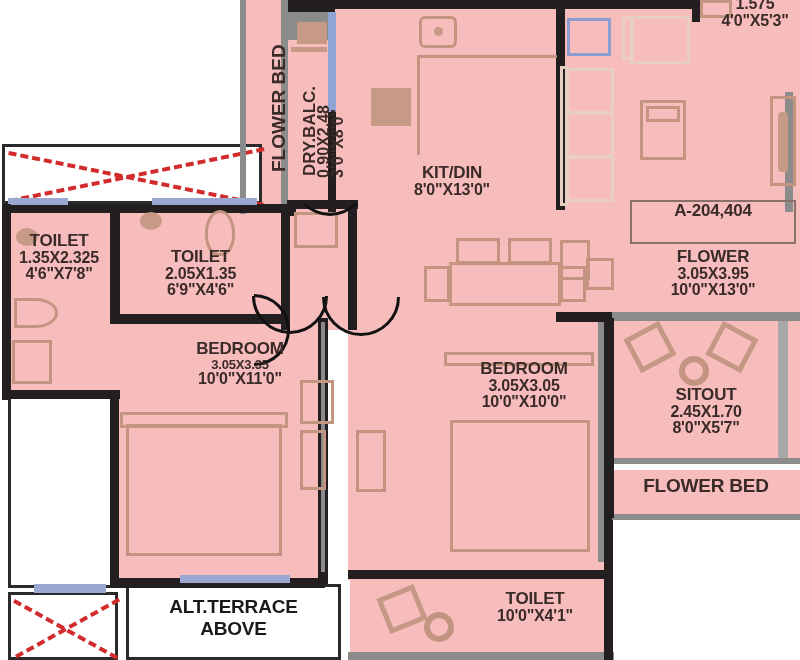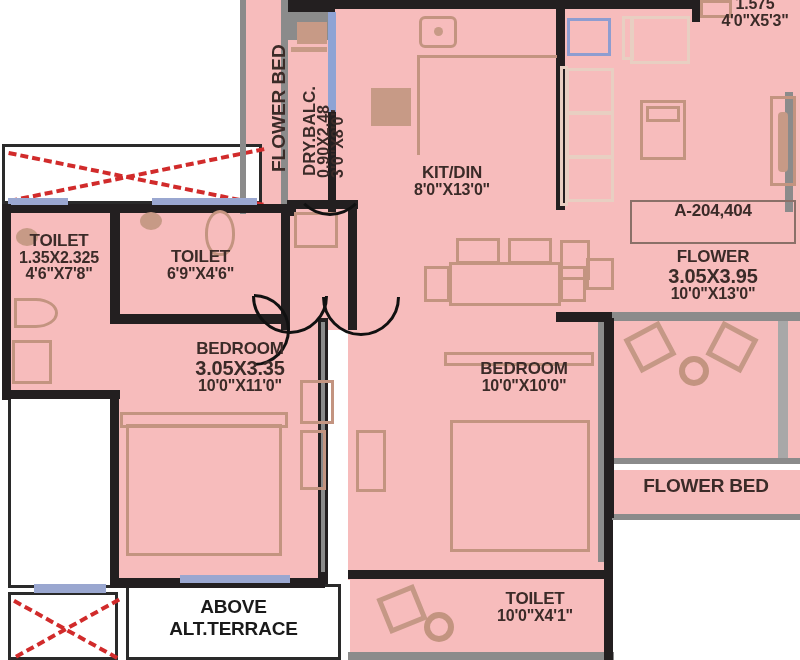--- a/index.html
+++ b/index.html
@@ -216,58 +216,65 @@
   </div>
 
   <div class="lbl" style="left:0px;top:232px;width:118px;font-size:17px;">
     <span class="l">TOILET</span>
     <span class="l" style="font-size:16px;">1.35X2.325</span>
     <span class="l" style="font-size:16px;">4'6"X7'8"</span>
   </div>
 
   <div class="lbl" style="left:118px;top:248px;width:165px;font-size:17px;">
     <span class="l">TOILET</span>
+    <span class="l" style="font-size:16px;">2.05X1.35</span>
     <span class="l" style="font-size:16px;">6'9"X4'6"</span>
   </div>
 
   <div class="lbl" style="left:362px;top:164px;width:180px;font-size:17px;">
     <span class="l">KIT/DIN</span>
     <span class="l" style="font-size:16px;">8'0"X13'0"</span>
   </div>
 
   <div class="lbl" style="left:630px;top:248px;width:166px;font-size:17px;">
     <span class="l">FLOWER</span>
-    <span class="l" style="font-size:20px;">3.05X3.95</span>
+    <span class="l" style="font-size:16px;">3.05X3.95</span>
     <span class="l" style="font-size:16px;">10'0"X13'0"</span>
   </div>
 
   <div class="lbl" style="left:142px;top:340px;width:196px;font-size:17px;">
     <span class="l">BEDROOM</span>
-    <span class="l" style="font-size:20px;">3.05X3.35</span>
+    <span class="l" style="font-size:13px;">3.05X3.35</span>
     <span class="l" style="font-size:16px;">10'0"X11'0"</span>
   </div>
 
   <div class="lbl" style="left:434px;top:360px;width:180px;font-size:17px;">
     <span class="l">BEDROOM</span>
+    <span class="l" style="font-size:16px;">3.05X3.05</span>
     <span class="l" style="font-size:16px;">10'0"X10'0"</span>
   </div>
 
+  <div class="lbl" style="left:612px;top:386px;width:188px;font-size:17px;">
+    <span class="l">SITOUT</span>
+    <span class="l" style="font-size:16px;">2.45X1.70</span>
+    <span class="l" style="font-size:16px;">8'0"X5'7"</span>
+  </div>
 
   <div class="lbl" style="left:460px;top:590px;width:150px;font-size:17px;">
     <span class="l">TOILET</span>
     <span class="l" style="font-size:16px;">10'0"X4'1"</span>
   </div>
 
   <div class="lbl" style="left:612px;top:476px;width:188px;font-size:19px;">
     <span class="l">FLOWER BED</span>
   </div>
 
   <div class="lbl blk" style="left:126px;top:596px;width:215px;font-size:19px;line-height:1.14;">
+    <span class="l">ALT.TERRACE</span>
     <span class="l">ABOVE</span>
-    <span class="l">ALT.TERRACE</span>
   </div>
 
   <div class="lbl" style="left:700px;top:-4px;width:110px;font-size:16px;">
     <span class="l">1.575</span>
     <span class="l">4'0"X5'3"</span>
   </div>
 
   <div class="vlbl" style="left:268px;top:172px;font-size:19px;transform:rotate(-90deg);">
     <span>FLOWER BED</span>
   </div>

